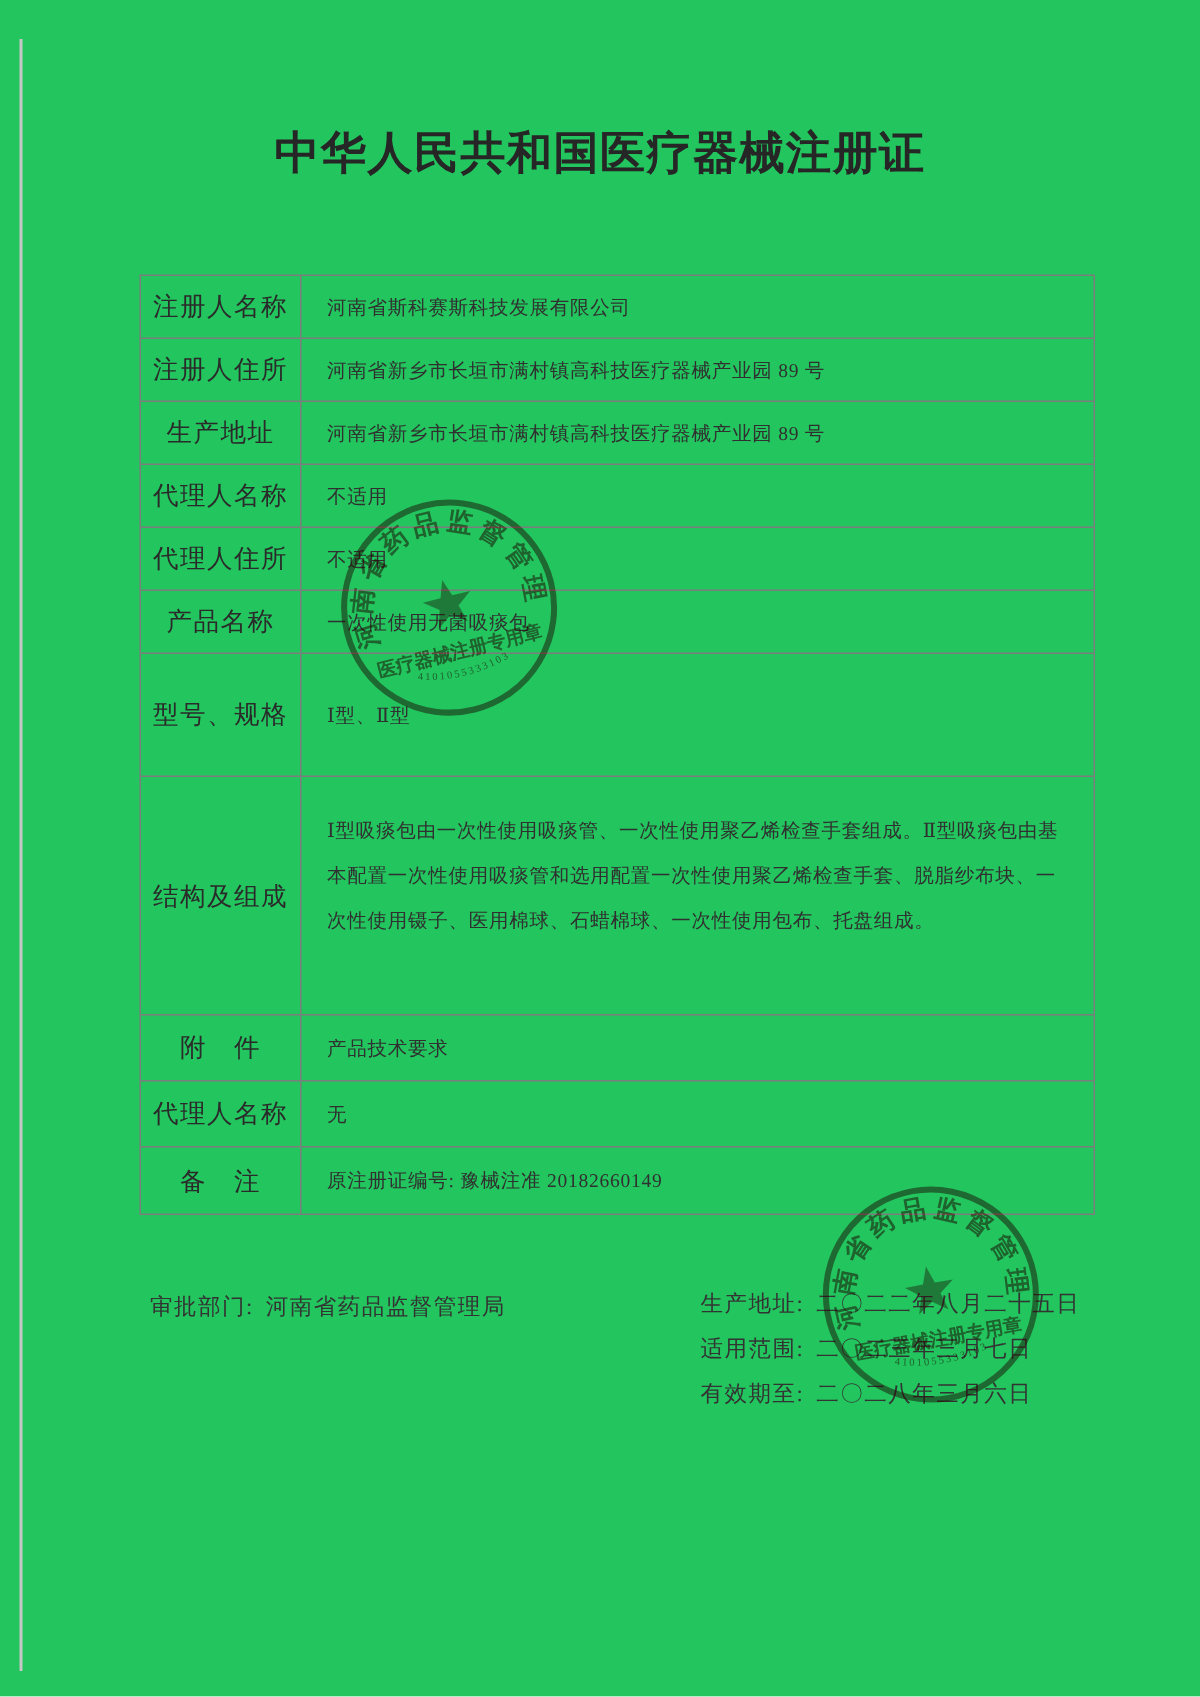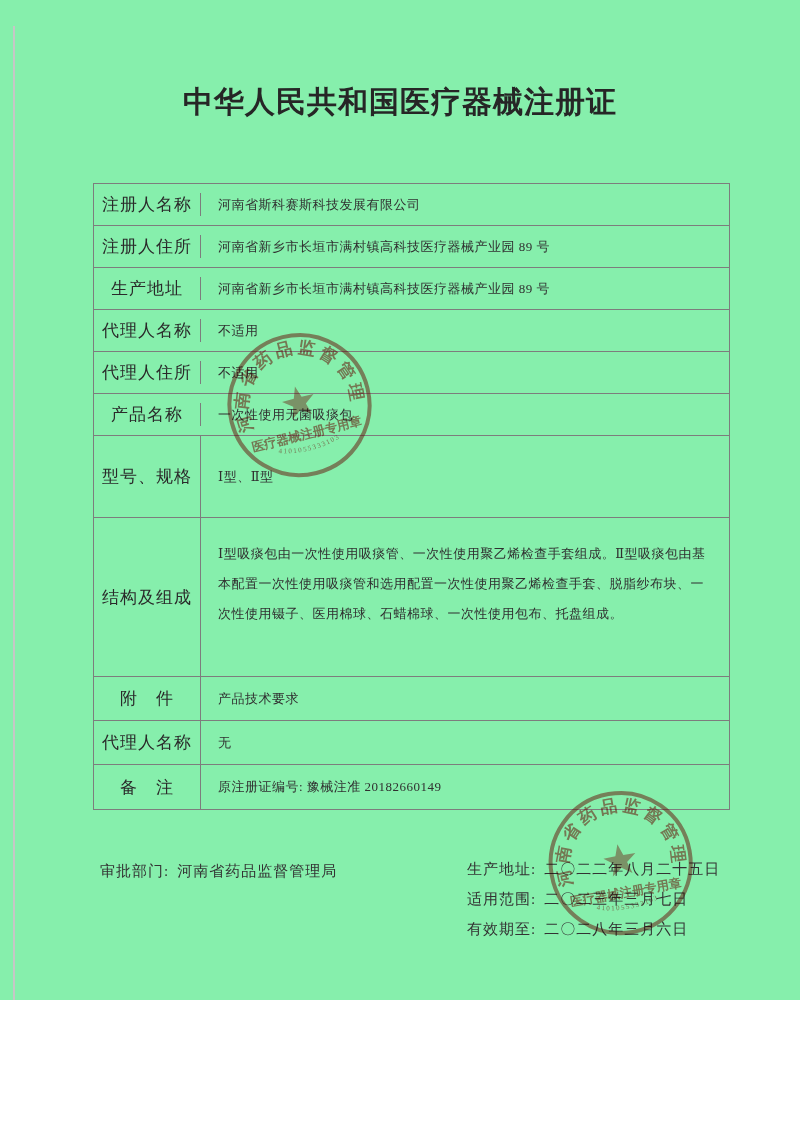--- a/index.html
+++ b/index.html
@@ -1,36 +1,36 @@
 <!DOCTYPE html>
 <html><head>
 <meta charset="utf-8">
 <style>
   html,body { margin:0; padding:0; background:#fff; }
   .page {
-    position:relative; width:800px; height:1000px; background:#86efac;
+    position:relative; width:800px; height:1131px; background:#22c55e;
     font-family:"Liberation Serif","DejaVu Serif",serif; color:#303030;
     overflow:hidden;
   }
   .scan-edge { position:absolute; left:13px; top:26px; width:2px; height:1088px; background:#c6c6c6; }
 
   .doc-title {
     position:absolute; left:0; top:82px; width:100%; text-align:center;
     font-size:30px; font-weight:bold; color:#262626; letter-spacing:1px;
   }
   .cert-line { position:absolute; left:106px; top:142px; font-size:17px; letter-spacing:1px; color:#333; }
   .cert-line .lab { margin-right:9px; }
 
   .tbl {
     position:absolute; left:93px; top:183px; width:637px;
     border:1px solid #7d7d7d; box-sizing:border-box;
   }
   .row { display:flex; border-bottom:1px solid #7d7d7d; box-sizing:border-box; }
   .row:last-child { border-bottom:none; }
-  .h42 { height:42px;align-items:center; } .h82 { height:82px; } .h159 { height:159px; } .h44 { height:44px; }
+  .h42 { height:42px; } .h82 { height:82px; } .h159 { height:159px; } .h44 { height:44px; }
   .lbl {
     width:107px; min-width:107px; border-right:1px solid #7d7d7d; box-sizing:border-box;
     display:flex; align-items:center; justify-content:center;
     font-size:17px; letter-spacing:1px; color:#2a2a2a; text-align:center;
   }
   .val {
     flex:1; display:flex; align-items:center;
     padding:0 22px 0 17px; font-size:13px; letter-spacing:0.5px; color:#303030;
   }
   .h159 .val { display:block; padding-top:21px; line-height:30px; width:497px; }

